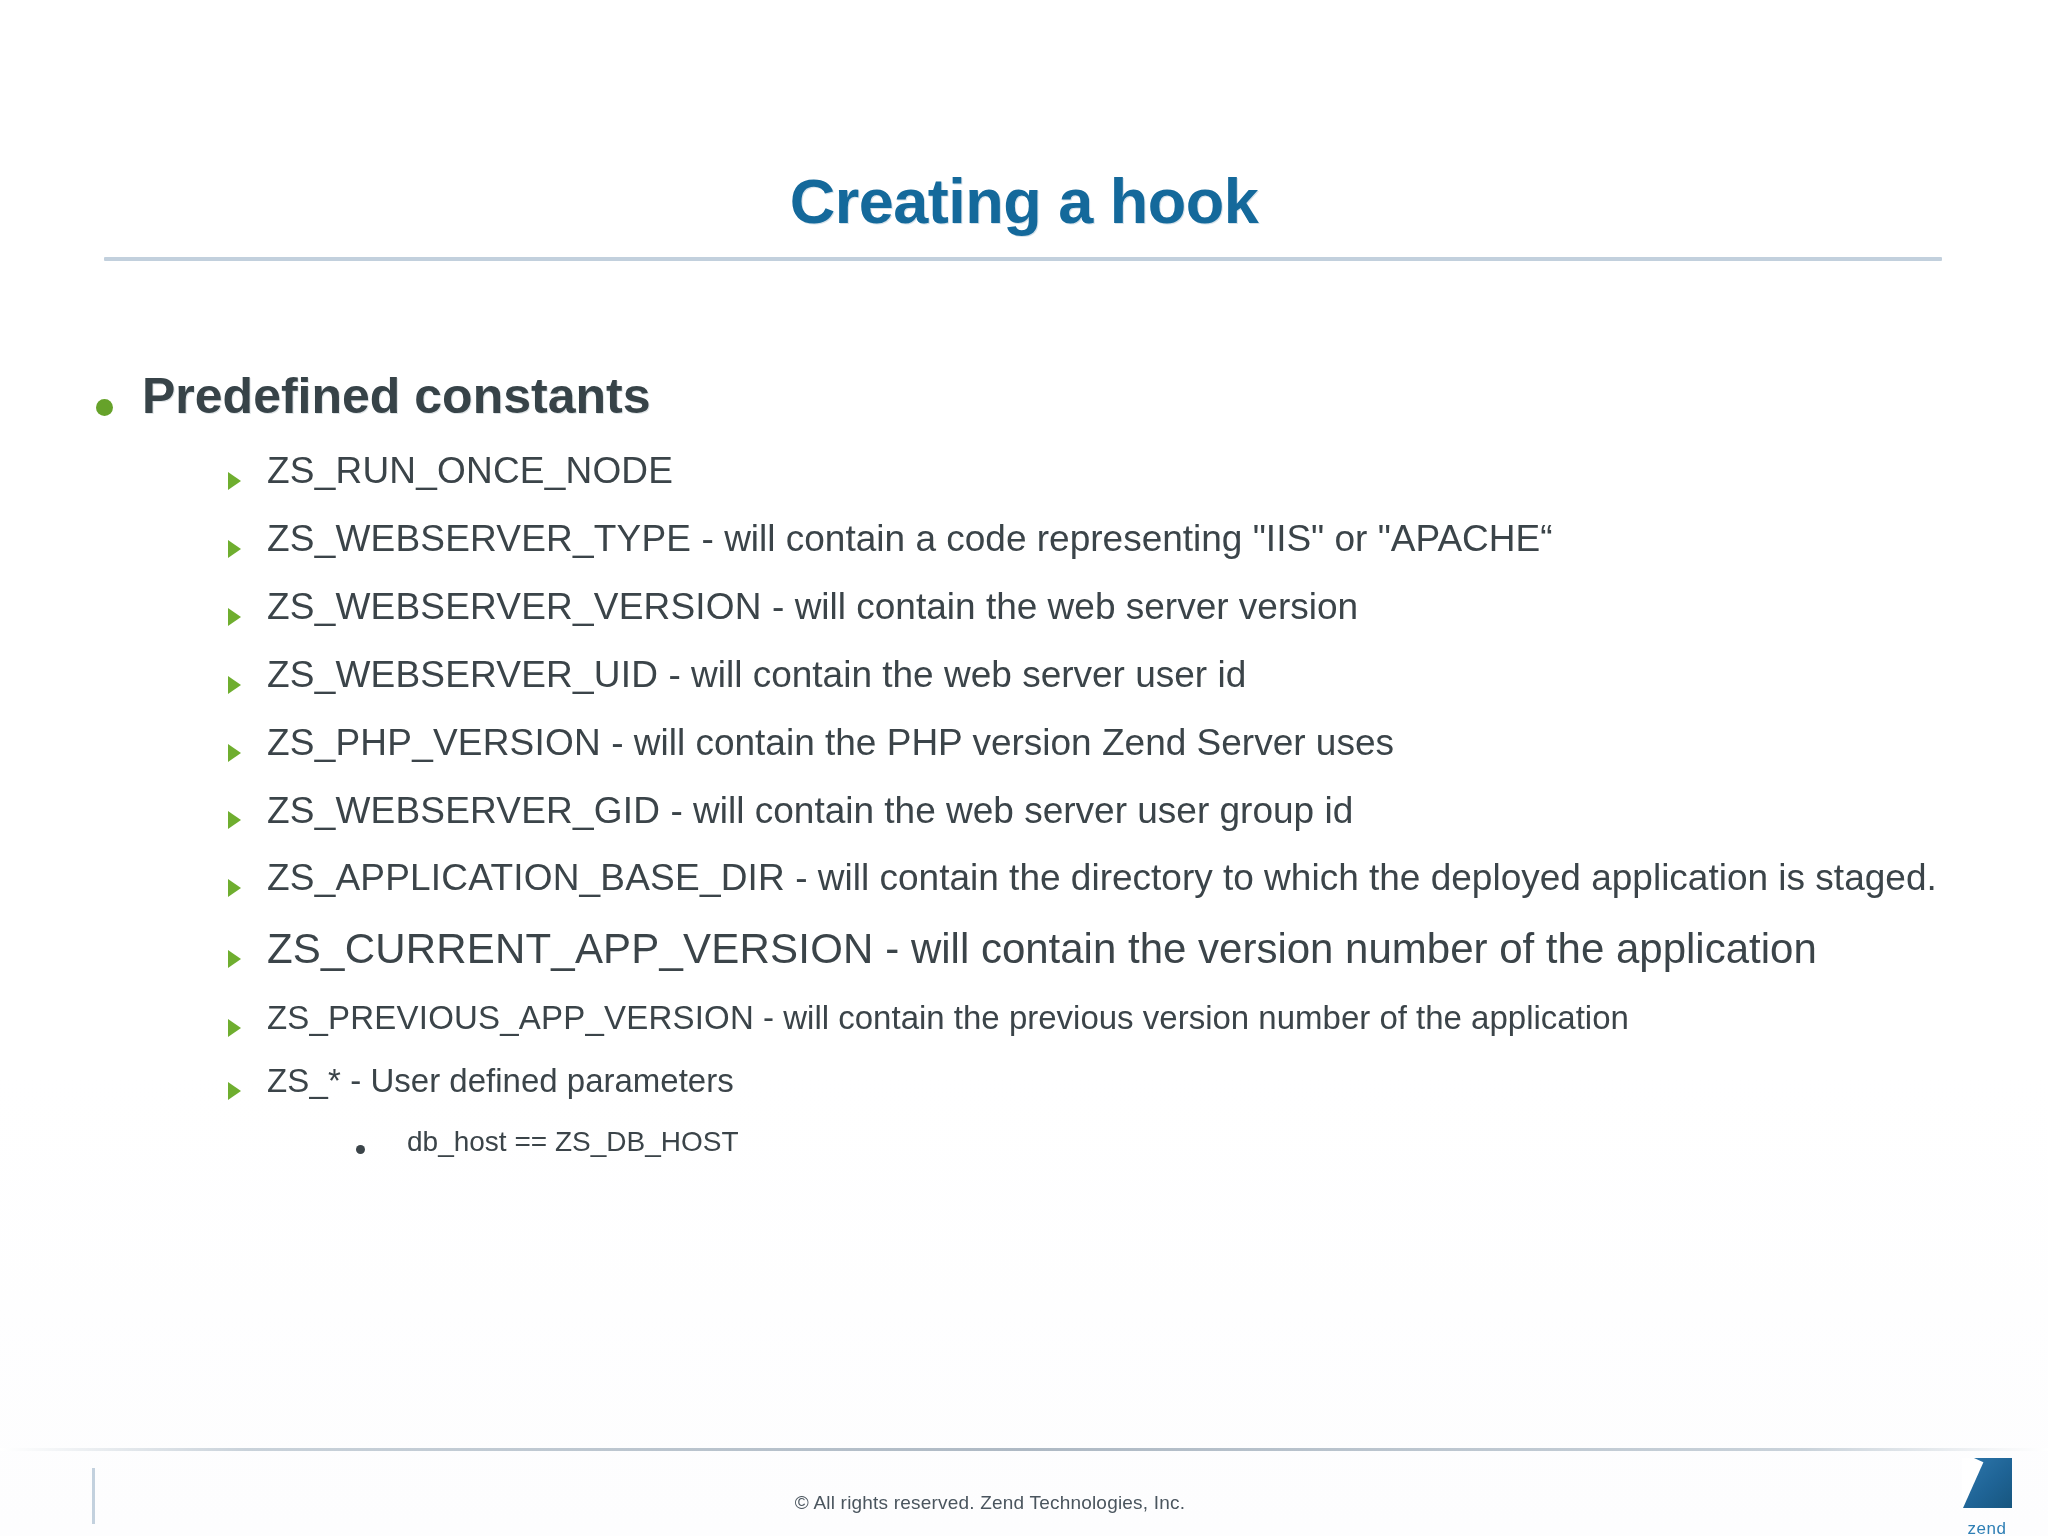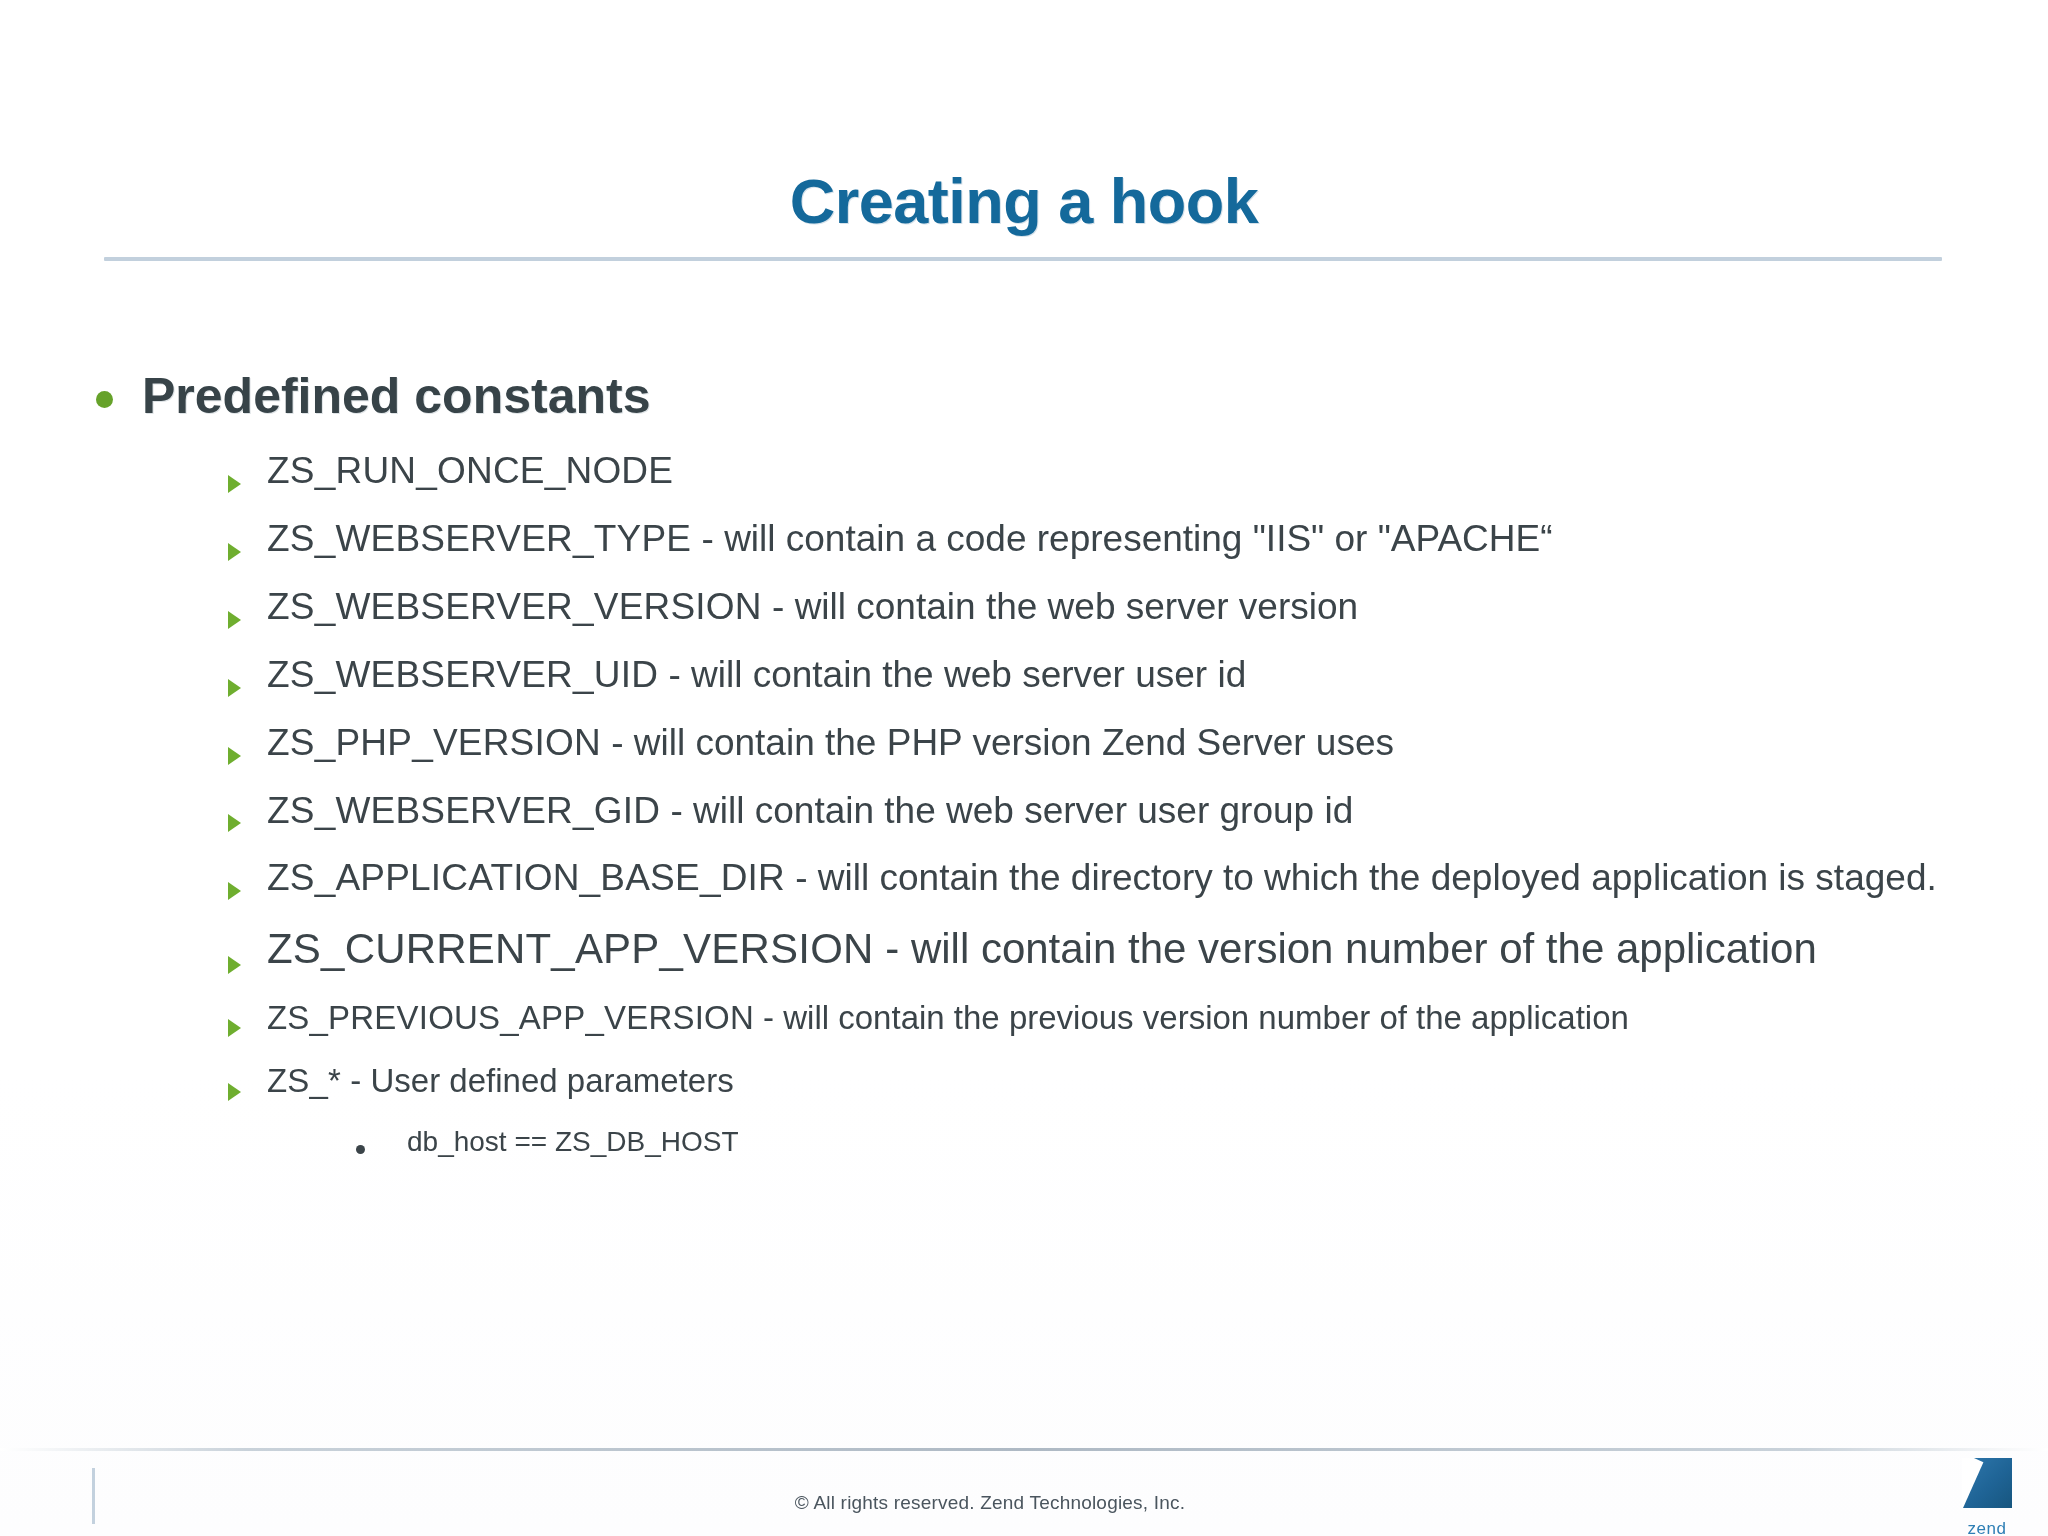--- a/index.html
+++ b/index.html
@@ -50,21 +50,21 @@
   .body-block {
     position: absolute;
     left: 96px;
     top: 368px;
     width: 1900px;
   }
 
   
   .lvl1 {
     display: flex;
-    align-items: flex-start;
+    align-items: center;
     margin-bottom: 26px;
   }
   .lvl1 .dot {
     width: 17px;
     height: 17px;
     border-radius: 50%;
     background: #66a22a;
     margin-top: 23px;
     margin-right: 29px;
     flex: 0 0 auto;
@@ -78,21 +78,21 @@
   }
 
   
   .lvl2-list {
     margin: 0;
     padding: 0;
     list-style: none;
   }
   .lvl2 {
     display: flex;
-    align-items: flex-end;
+    align-items: center;
     margin-left: 132px;
     margin-bottom: 25px;
   }
   .lvl2 .tri {
     width: 0;
     height: 0;
     border-left: 13px solid #6fae2f;
     border-top: 9px solid transparent;
     border-bottom: 9px solid transparent;
     margin-top: 19px;

